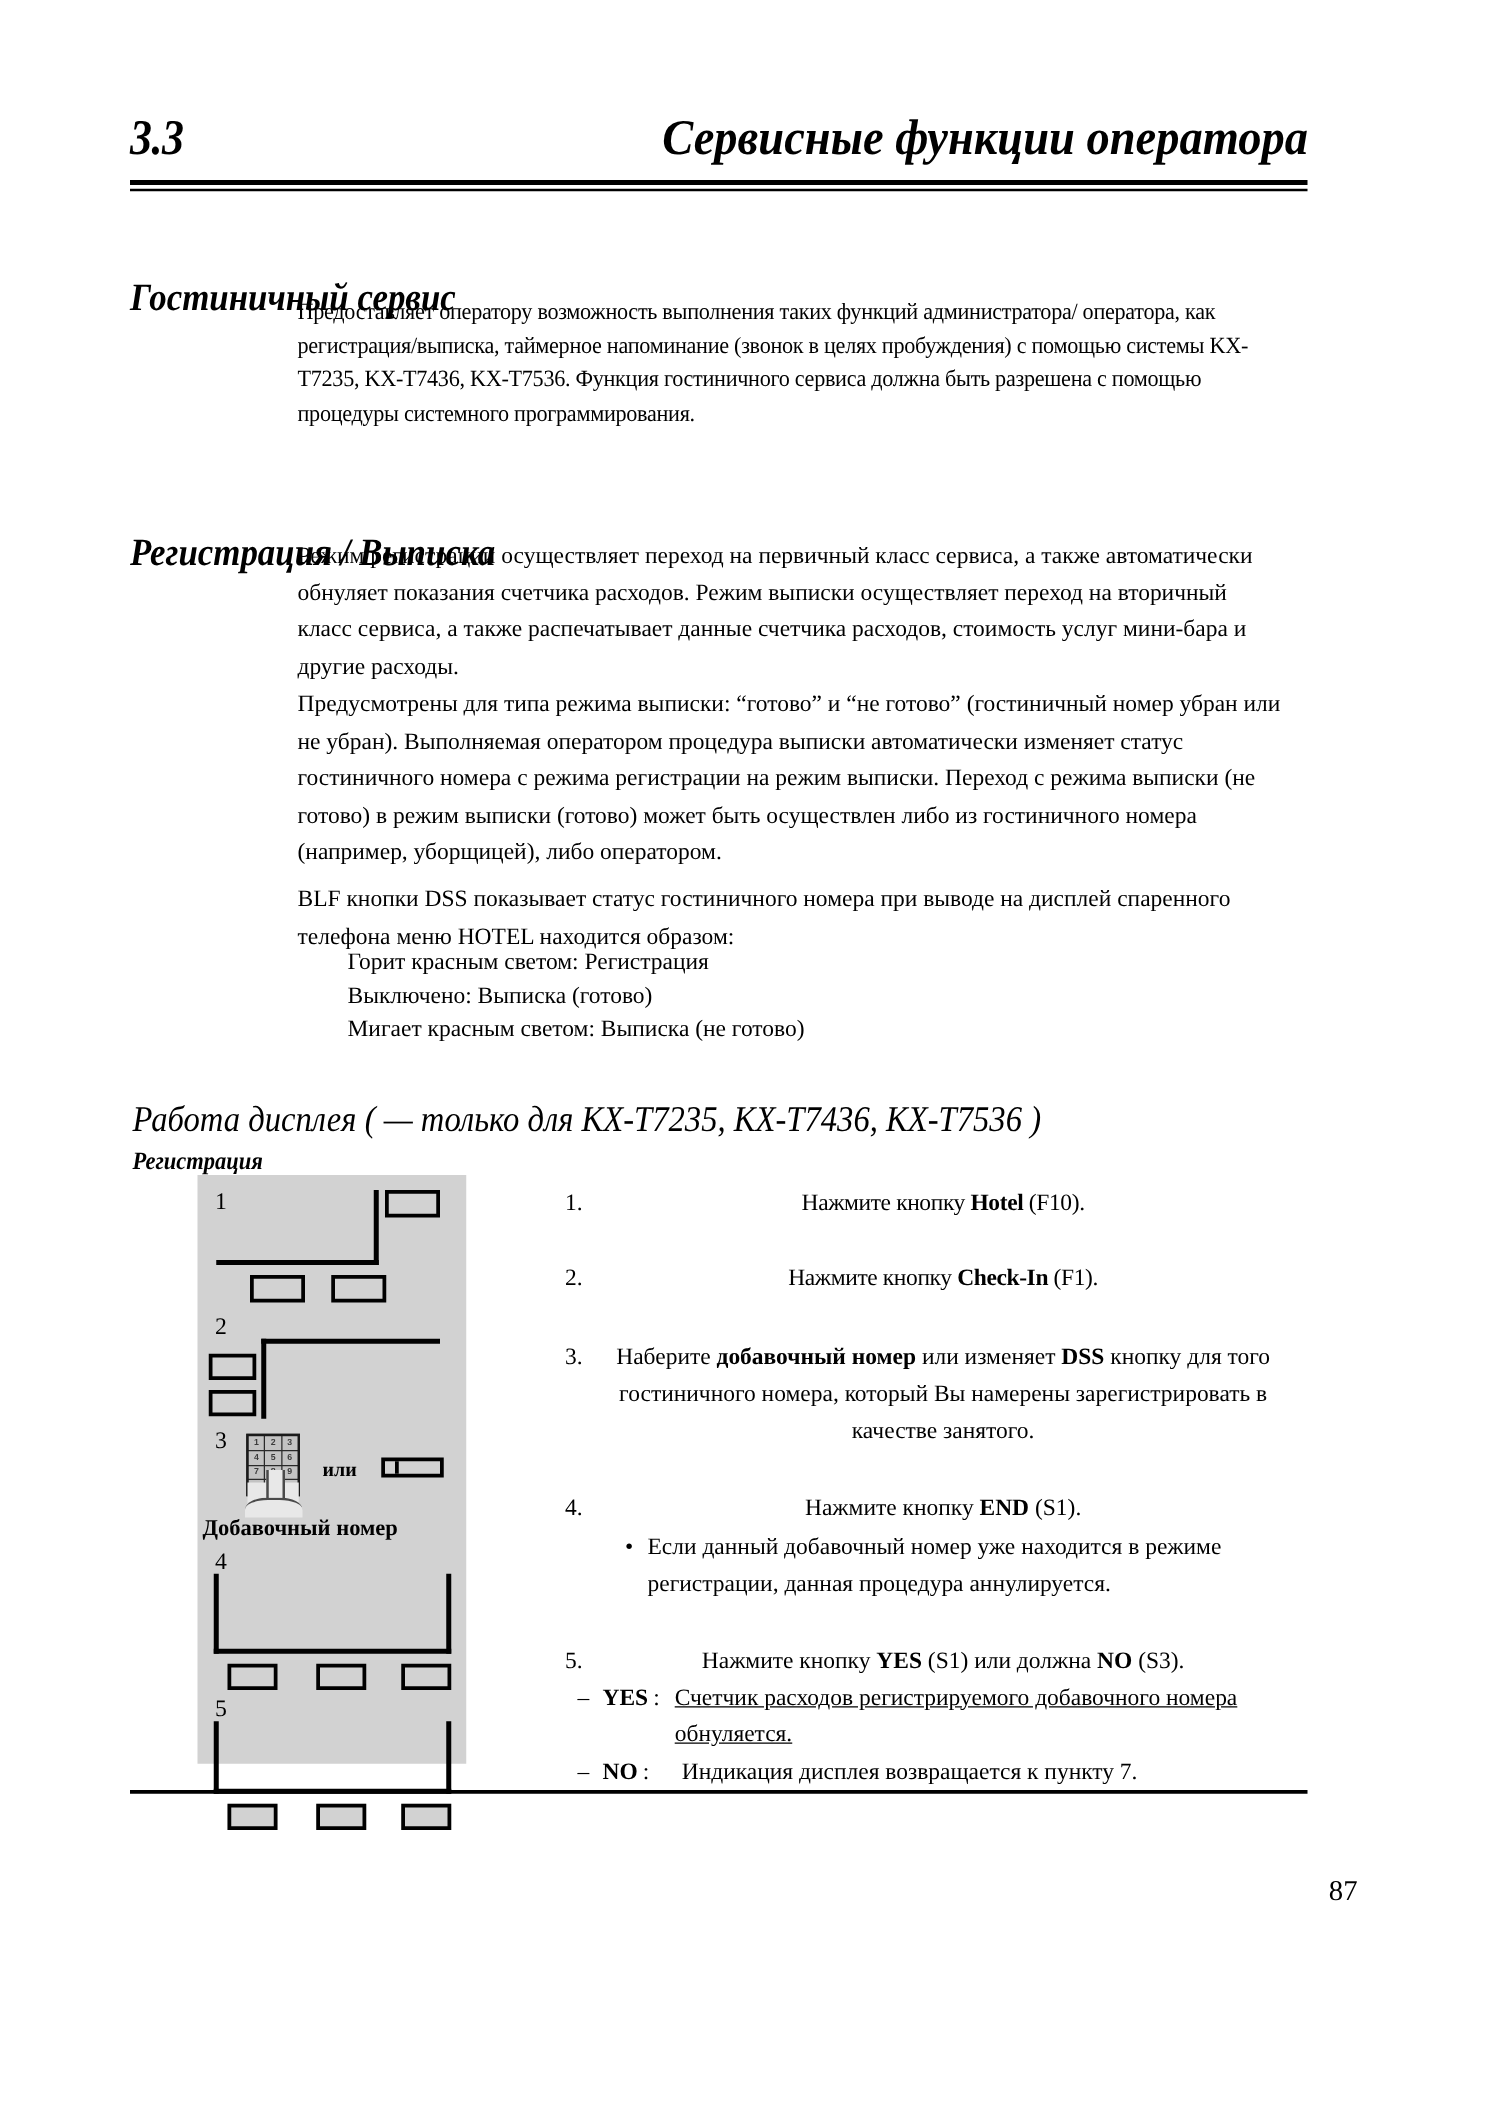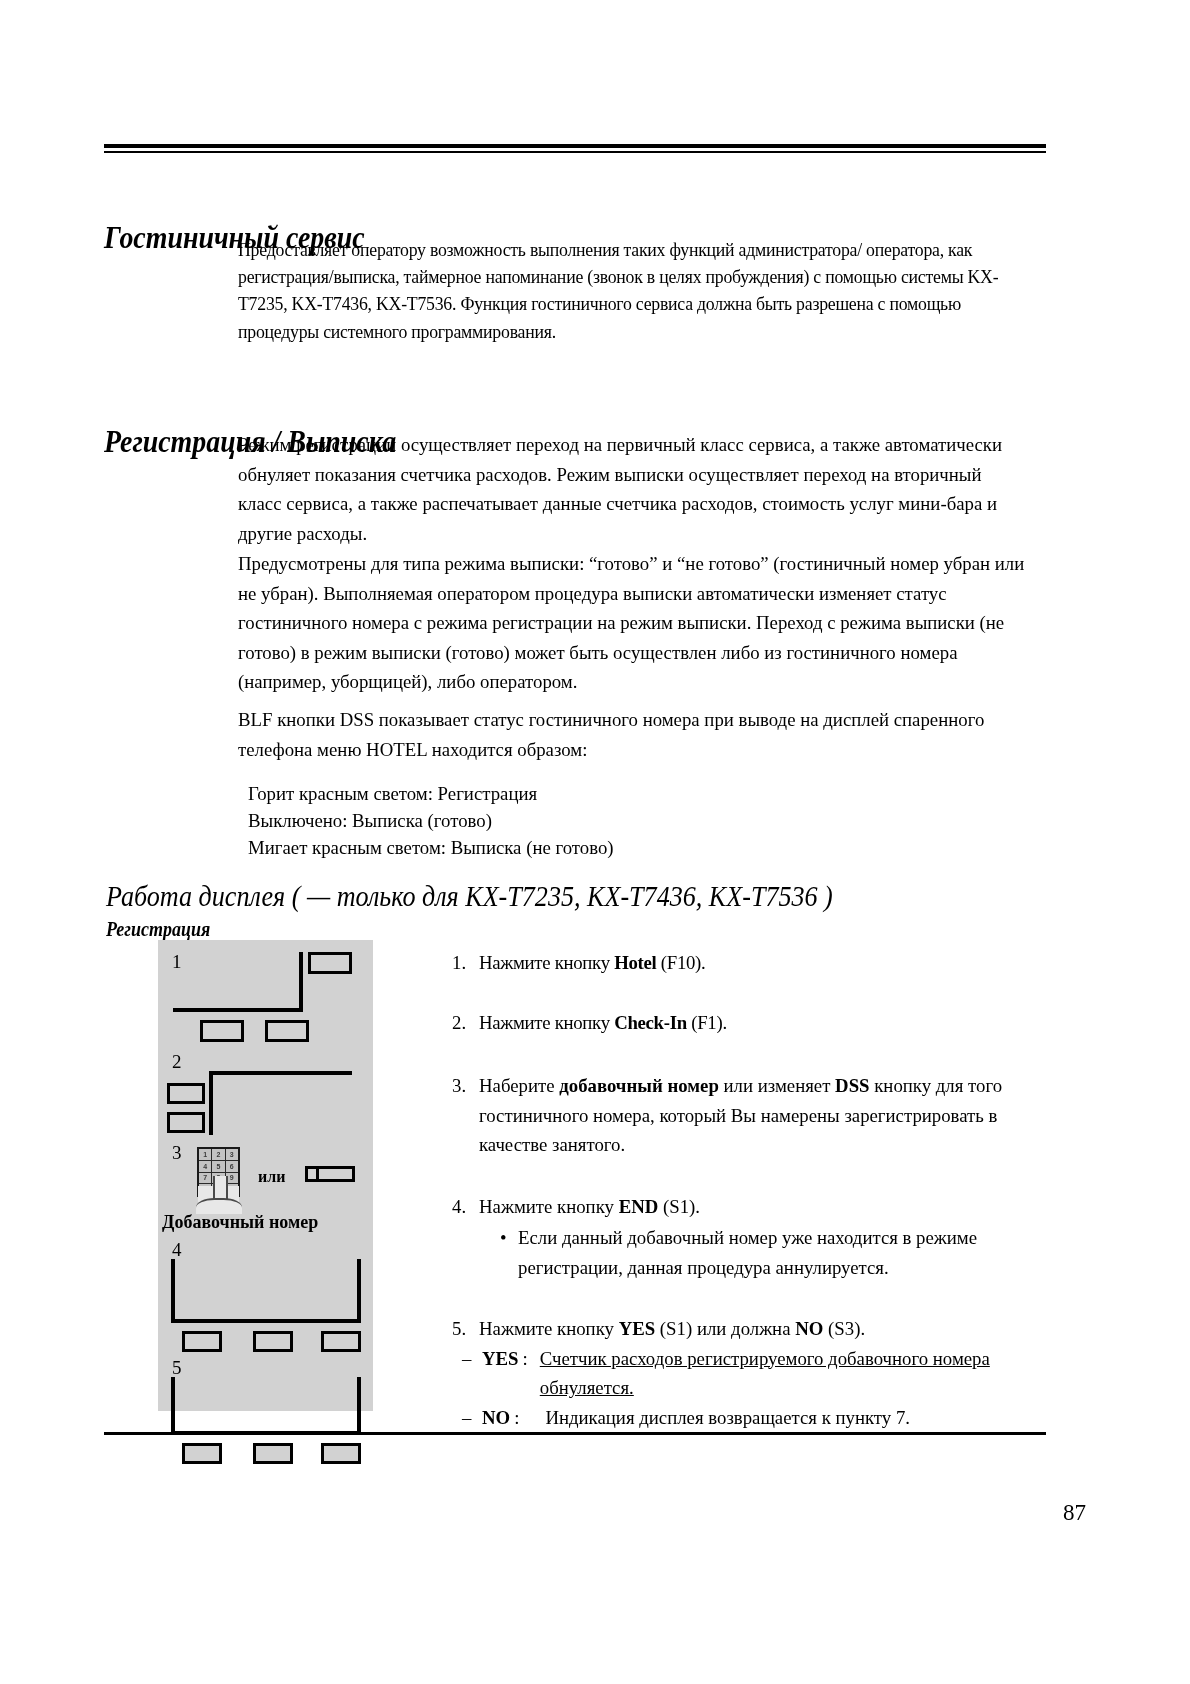--- a/index.html
+++ b/index.html
@@ -103,25 +103,24 @@
     transform-origin: left top;
     width: 826px;
     letter-spacing: -0.25px;
   }
   .para.normal {
     font-size: 18.8px;
     line-height: 29.6px;
   }
   .indent-line {
     position: absolute;
-    left: 248px;
+    left: 278px;
     font-size: 18.8px;
     line-height: 26px;
     white-space: nowrap;
-    margin-top: 24px;
   }
 
   
   .figure {
     position: absolute;
     left: 158px;
     top: 940px;
     width: 215px;
     height: 471px;
     background: #d2d2d2;
@@ -223,20 +222,21 @@
   .step-num {
     width: 27px;
     flex: 0 0 27px;
     font-size: 18.8px;
     line-height: 29.5px;
   }
   .step-text {
     flex: 1;
     font-size: 18.8px;
     line-height: 29.5px;
+    text-align: center;
   }
   .step-text.tight {
     letter-spacing: -0.3px;
   }
   .bullets {
     margin-left: 48px;
     margin-top: 2px;
   }
   .bullet {
     position: relative;
@@ -284,20 +284,24 @@
     right: 104px;
     top: 1500px;
     font-size: 23px;
   }
 </style>
 </head>
 <body>
 
 <div class="page">
 
+  <div class="header">
+    <div class="chapter-num">3.3</div>
+    <div class="chapter-title">Сервисные функции оператора</div>
+  </div>
   <div class="header-rule"></div>
 
   <div class="h-section" style="top:220px">Гостиничный сервис</div>
 
   <div class="para condensed" style="top:236px">Предоставляет оператору возможность выполнения таких функций администратора/ оператора, как регистрация/выписка, таймерное напоминание (звонок в целях пробуждения) с помощью системы KX-T7235, KX-T7436, KX-T7536. Функция гостиничного сервиса должна быть разрешена с помощью процедуры системного программирования.</div>
 
   <div class="h-section" style="top:424px">Регистрация / Выписка</div>
 
   <div class="para normal" style="top:430px">Режим регистрации осуществляет переход на первичный класс сервиса, а также автоматически обнуляет показания счетчика расходов. Режим выписки осуществляет переход на вторичный класс сервиса, а также распечатывает данные счетчика расходов, стоимость услуг мини-бара и другие расходы.</div>
 

